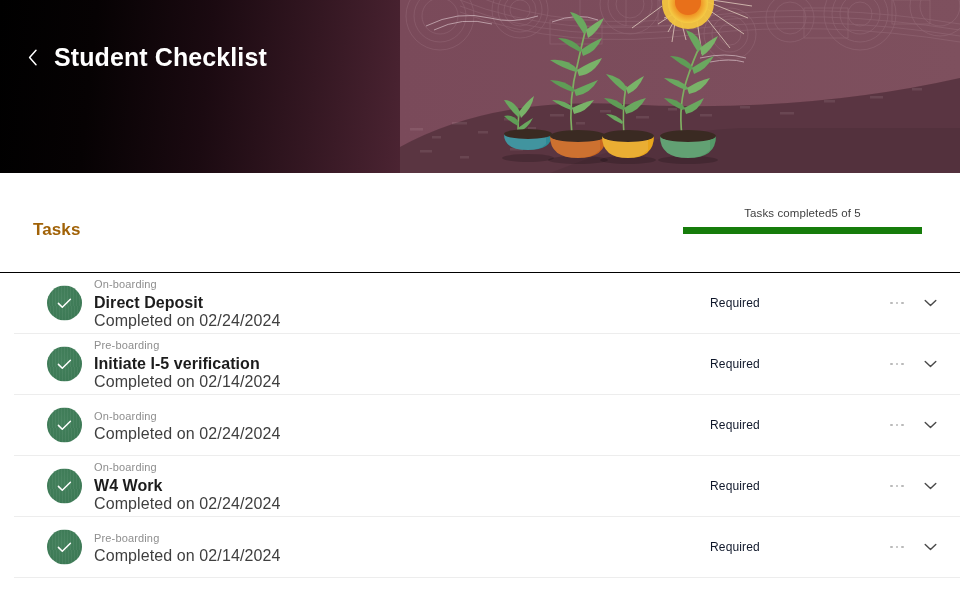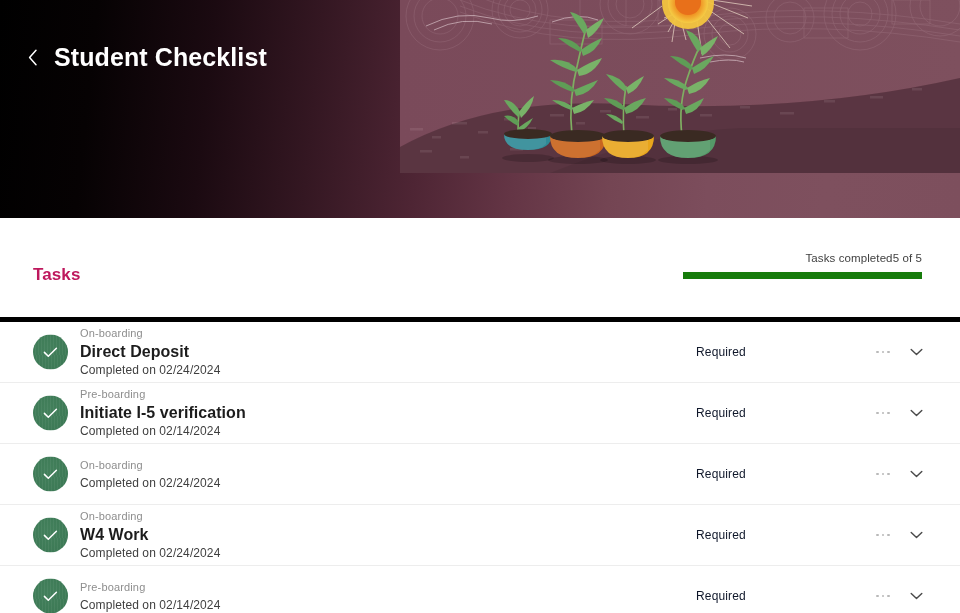--- a/index.html
+++ b/index.html
@@ -13,21 +13,21 @@
     font-family: "Liberation Sans", sans-serif;
     overflow: hidden;
     position: relative;
     -webkit-font-smoothing: antialiased;
   }
 
   
   .hero {
     position: relative;
     width: 960px;
-    height: 218px;
+    height: 173px;
     overflow: hidden;
     background: #000000;
   }
   .hero-gradient {
     position: absolute;
     inset: 0;
     background: linear-gradient(96deg,
       #000000 0%,
       #060203 10%,
       #1b0a11 22%,
@@ -85,53 +85,54 @@
   .tasks-header {
     position: relative;
     height: 99px;
   }
   .tasks-title {
     position: absolute;
     left: 33px;
     top: 47px;
     font-size: 17px;
     font-weight: bold;
-    color: #be185d;
+    color: #a16207;
     letter-spacing: 0.1px;
   }
   .progress-block {
     position: absolute;
     left: 683px;
     top: 34px;
     width: 239px;
   }
   .progress-labels {
     display: flex;
-    justify-content: flex-end;
+    justify-content: center;
     align-items: baseline;
     font-size: 11.5px;
     color: #3f3f3f;
     letter-spacing: 0.1px;
     margin-bottom: 8px;
   }
   .progress-track {
     width: 239px;
     height: 7px;
     background: #e4e4e4;
     border-radius: 0;
     overflow: hidden;
   }
   .progress-fill {
     height: 7px;
     background: #167c0b;
   }
 
   
   .task-list {
-    border-top: 5px solid #000000;
+    border-top: 1px solid #000000;
+    padding-left: 14px;
   }
   .task-row {
     position: relative;
     height: 60px;
     border-bottom: 1px solid #ededed;
     display: flex;
     align-items: center;
     cursor: pointer;
     background: #ffffff;
   }
@@ -169,21 +170,21 @@
   }
   .task-name {
     font-size: 16px;
     font-weight: bold;
     color: #1c1c1c;
     letter-spacing: 0.05px;
     line-height: 16px;
     margin-bottom: 3px;
   }
   .task-status {
-    font-size: 12px;
+    font-size: 16px;
     color: #3f3f3f;
     letter-spacing: 0.1px;
     line-height: 14px;
   }
   .task-required {
     position: absolute;
     left: 696px;
     top: 50%;
     transform: translateY(-50%);
     font-size: 12px;

